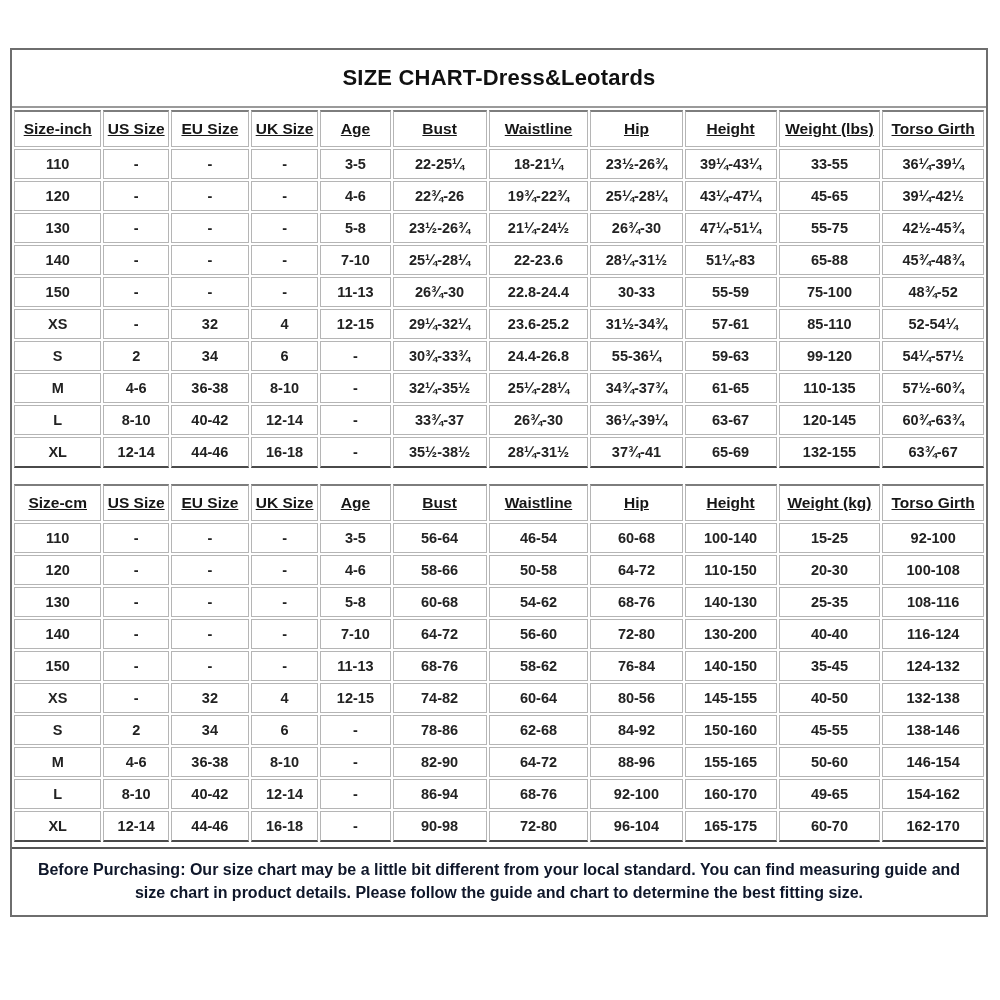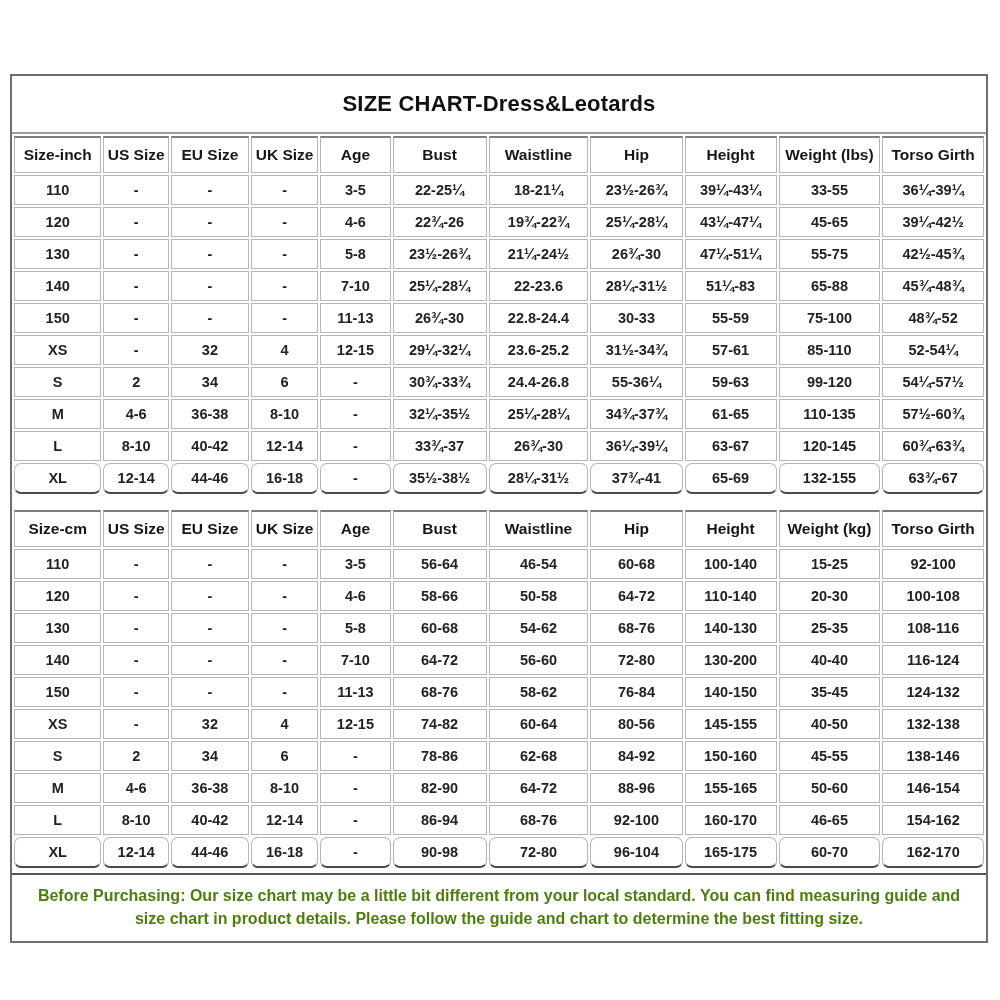--- a/index.html
+++ b/index.html
@@ -10,21 +10,21 @@
   body {
     width: 1000px;
     height: 1000px;
     position: relative;
     font-family: "Liberation Sans", sans-serif;
     color: #1d1d1d;
   }
   .sheet {
     position: absolute;
     left: 10px;
-    top: 74px;
+    top: 48px;
     width: 978px;
     border: 2px solid #6e6e6e;
     background: #ffffff;
     box-sizing: border-box;
   }
   .title-box {
     height: 56px;
     display: flex;
     align-items: center;
     justify-content: center;
@@ -52,39 +52,39 @@
     font-weight: bold;
     overflow: hidden;
     white-space: nowrap;
     background: #ffffff;
   }
   .size-table th {
     font-size: 15.5px;
     padding: 8px 0;
     border-top: 2px solid #7d7d7d;
     color: #161616;
+    text-decoration: underline;
   }
   .size-table tr:last-child td {
     border-bottom: 2px solid #4a4a4a;
-    border-radius: 7px;
   }
   .size-table td {
     font-size: 14.5px;
     padding: 6px 0;
     color: #222222;
   }
   .note-box {
     margin-top: 3px;
     border-top: 2px solid #565656;
     padding: 9px 12px 11px 12px;
     text-align: center;
     font-size: 16px;
     font-weight: bold;
     line-height: 1.45;
-    color: #4d7c0f;
+    color: #0f172a;
   }
 </style>
 </head>
 <body>
 
 <div class="sheet">
   <div class="title-box">
     <h1>SIZE CHART-Dress&amp;Leotards</h1>
   </div>
 
@@ -296,21 +296,21 @@
         </tr>
         <tr>
           <td>120</td>
           <td>-</td>
           <td>-</td>
           <td>-</td>
           <td>4-6</td>
           <td>58-66</td>
           <td>50-58</td>
           <td>64-72</td>
-          <td>110-140</td>
+          <td>110-150</td>
           <td>20-30</td>
           <td>100-108</td>
         </tr>
         <tr>
           <td>130</td>
           <td>-</td>
           <td>-</td>
           <td>-</td>
           <td>5-8</td>
           <td>60-68</td>
@@ -388,21 +388,21 @@
         <tr>
           <td>L</td>
           <td>8-10</td>
           <td>40-42</td>
           <td>12-14</td>
           <td>-</td>
           <td>86-94</td>
           <td>68-76</td>
           <td>92-100</td>
           <td>160-170</td>
-          <td>46-65</td>
+          <td>49-65</td>
           <td>154-162</td>
         </tr>
         <tr>
           <td>XL</td>
           <td>12-14</td>
           <td>44-46</td>
           <td>16-18</td>
           <td>-</td>
           <td>90-98</td>
           <td>72-80</td>

